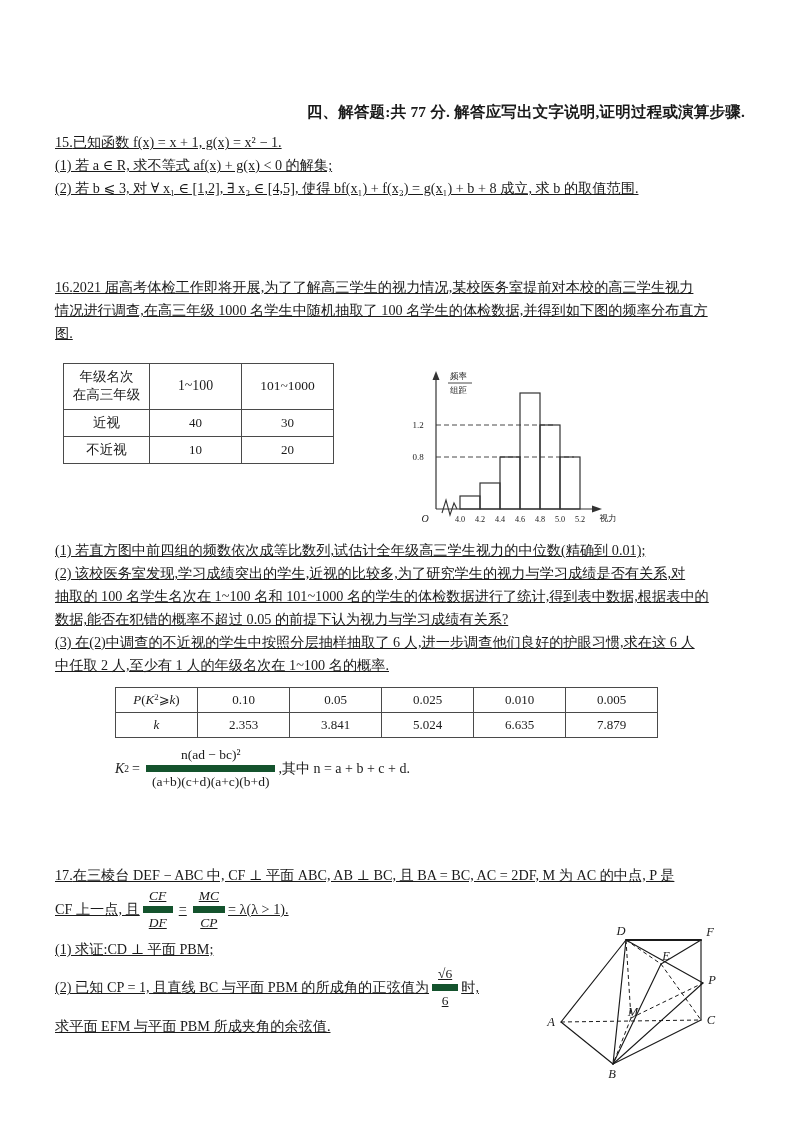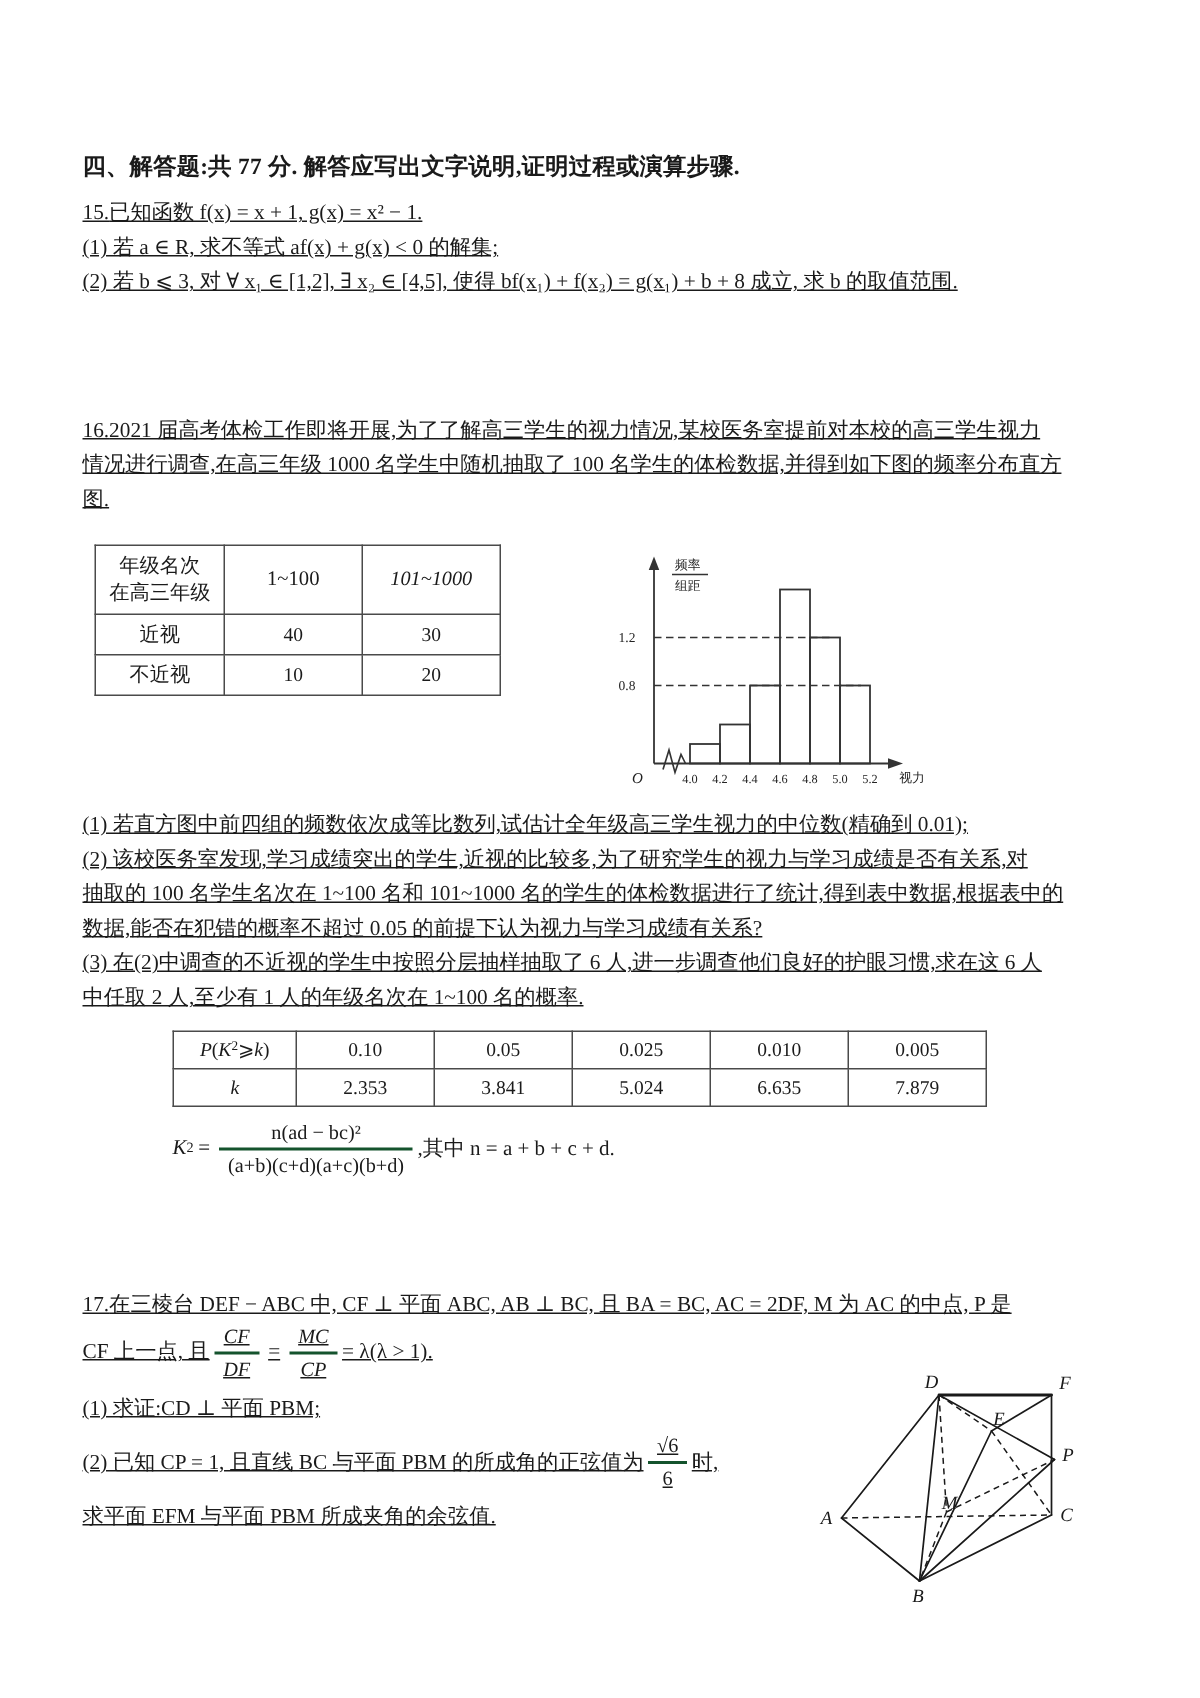--- a/index.html
+++ b/index.html
@@ -20,20 +20,21 @@
     padding: 100px 55px 0 55px;
   }
 
   
   .section-head {
     font-weight: bold;
     font-size: 15.5px;
     letter-spacing: 0.2px;
     margin: 0 0 8px 0;
     line-height: 1.5;
+    text-align: right;
   }
   .q-line {
     font-size: 14.2px;
     line-height: 1.62;
     margin: 0;
     text-align: justify;
     text-decoration: underline;
   }
   .q-block { margin-bottom: 2px; }
   i, .mi { font-family: "Liberation Serif", serif; font-style: italic; }
@@ -60,21 +61,21 @@
     text-align: center;
     font-weight: normal;
     padding: 3px 6px;
   }
   .contingency .hdr-cell {
     width: 86px;
     line-height: 1.35;
     padding: 4px 8px;
   }
   .contingency .col-h { width: 92px; height: 44px; font-size: 13.8px; }
-  .contingency .col-h2 { width: 92px; font-style: italic; }
+  .contingency .col-h2 { width: 92px; }
   .contingency .body-row td { height: 27px; }
   .contingency .lbl { font-size: 13.5px; }
   .contingency .val { font-size: 13px; }
 
   
   .hist-wrap {
     margin-left: 60px;
     margin-top: -6px;
   }
 
@@ -101,21 +102,21 @@
   }
   .bigfrac {
     display: inline-flex;
     flex-direction: column;
     text-align: center;
     font-size: 13.5px;
     line-height: 1.35;
     margin: 0 3px;
     vertical-align: middle;
   }
-  .bigfrac .top { border-bottom: 2px solid #14532d; padding: 0 6px 1px 6px; }
+  .bigfrac .top { border-bottom: 7px solid #14532d; padding: 0 6px 1px 6px; }
   .bigfrac .bot { padding: 1px 6px 0 6px; }
 
   
   .p17-row { display: flex; align-items: flex-start; }
   .p17-text { width: 470px; }
   .p17-fig { margin-left: 8px; margin-top: -14px; }
 
   .fig-svg { display: block; }
 </style>
 </head>

